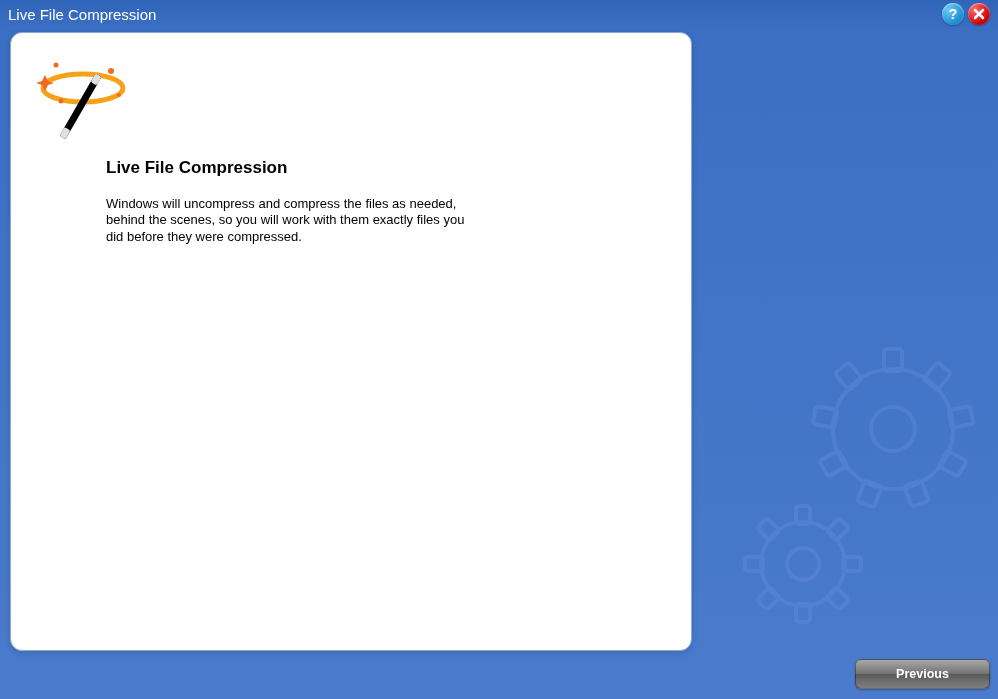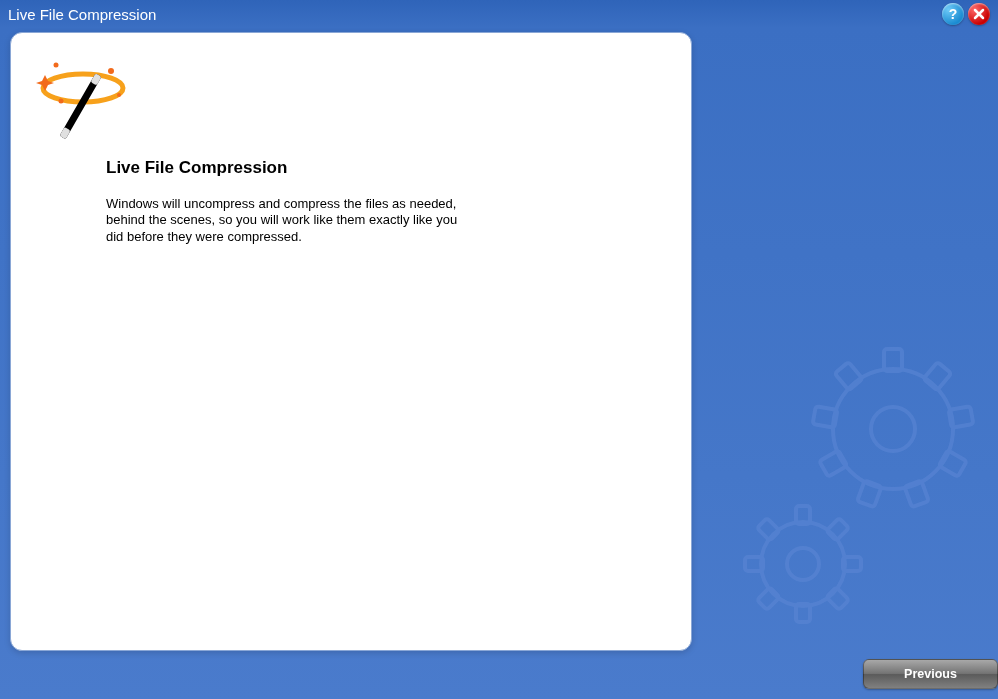--- a/index.html
+++ b/index.html
@@ -103,21 +103,21 @@
     right: 0;
     bottom: 60px;
     width: 290px;
     height: 300px;
     pointer-events: none;
   }
 
   
   .footer {
     position: absolute;
-    right: 0;
+    right: 8px;
     bottom: 10px;
     display: flex;
     gap: 8px;
   }
   .btn {
     width: 135px;
     height: 30px;
     border-radius: 6px;
     text-align: center;
     line-height: 28px;
@@ -251,21 +251,21 @@
           <circle cx="78" cy="18" r="3"></circle>
           <circle cx="86" cy="42" r="2"></circle>
         </g>
       </svg>
     </div>
 
     <div class="content">
       <h2 class="page-title">Live File Compression</h2>
 
 
-      <p class="para">Windows will uncompress and compress the files as needed, behind the scenes, so you will work like them exactly like you did before they were compressed.</p>
+      <p class="para">Windows will uncompress and compress the files as needed, behind the scenes, so you will work with them exactly files you did before they were compressed.</p>
     </div>
   </div>
 
   <div class="footer">
     <div class="btn btn-prev">Previous</div>
   </div>
 
 </div>
 
 </body></html>

